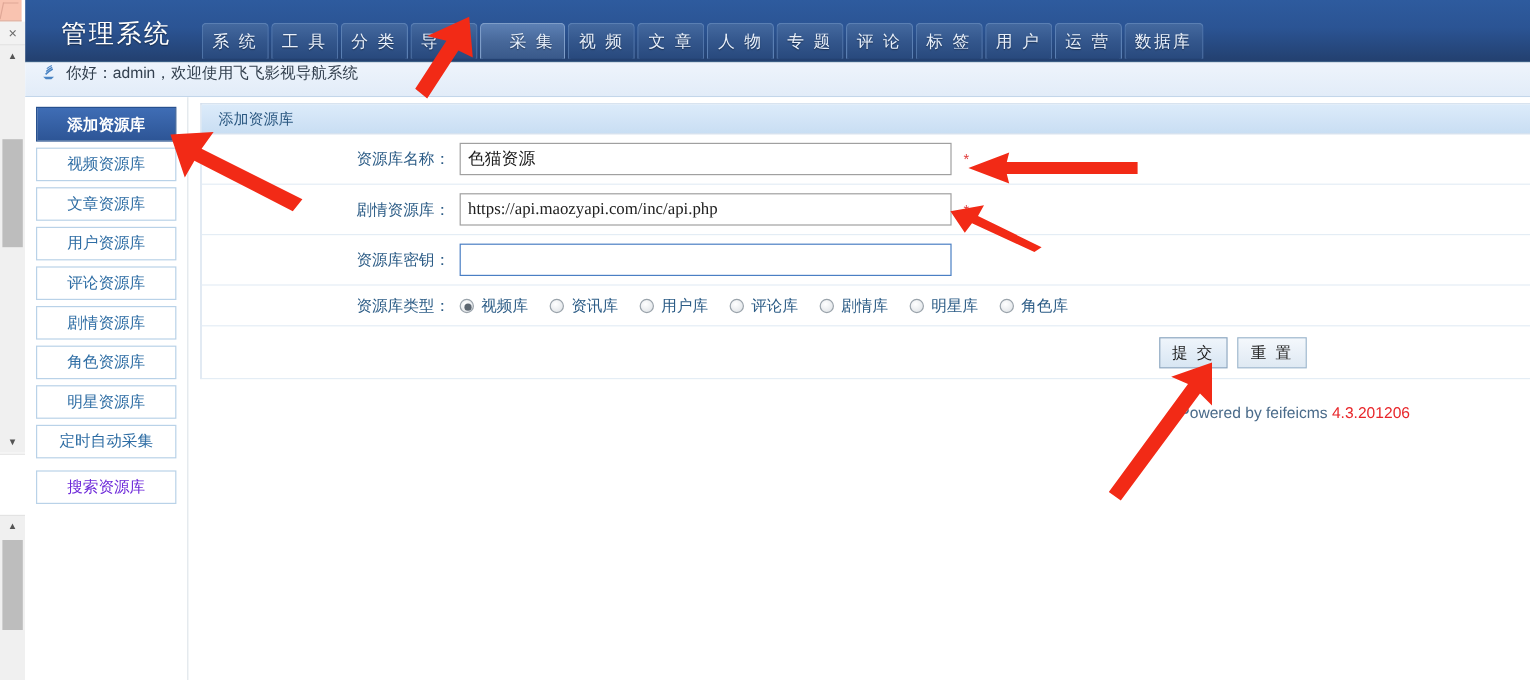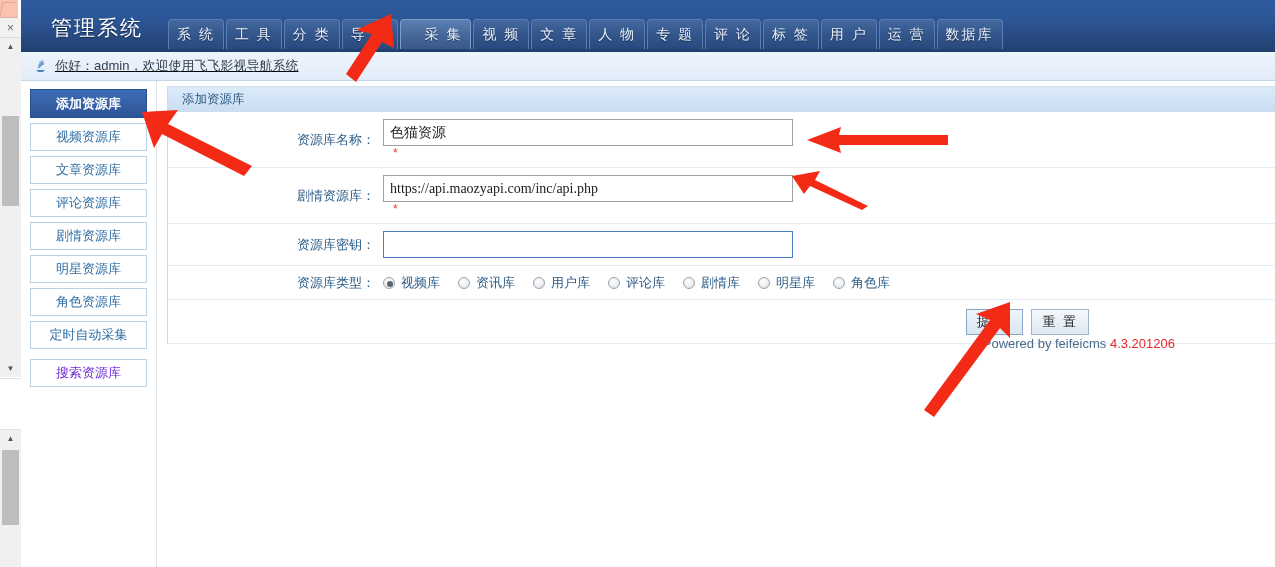--- a/index.html
+++ b/index.html
@@ -77,21 +77,21 @@
     background:linear-gradient(to bottom,#5c80b4 0%,#47689a 50%,#39598a 100%);
     border-color:#7e9dc8;
     padding-left:24px;
   }
 
   
   .welcome{
     position:absolute; left:0; top:52px; width:1254px; height:29px;
     background:linear-gradient(to bottom,#eef4fc 0%,#e2ecf8 100%);
     border-bottom:1px solid #c3d6ea;
-    display:flex; align-items:center;text-decoration:underline;
+    display:flex; align-items:flex-start;
   }
   .welcome .wifi-icon{
     margin-left:11px; margin-right:7px; width:16px; height:16px; position:relative;
   }
   .welcome .wifi-icon svg{ display:block; }
   .welcome .wtext{ font-size:13px; color:#33404f; }
 
   
   .bodywrap{ position:absolute; left:0; top:81px; width:1254px; height:486px; background:#fff; }
   .sidecol{
@@ -126,21 +126,21 @@
     border-bottom:1px solid #cfdceb;
   }
   .frow{
     display:flex; align-items:center; min-height:34px;
     border-bottom:1px solid #e4edf5; padding:7px 0;
   }
   .flabel{
     width:215px; text-align:right; padding-right:8px;
     font-size:13px; color:#2c5c86;
   }
-  .fctrl{ display:flex; align-items:flex-start;flex-direction:column; }
+  .fctrl{ display:flex; align-items:center; }
   .ftext{
     width:410px; height:27px; padding:2px 6px;
     border:1px solid #a0a0a0; background:#ffffff;
     font-family:"Liberation Serif","DejaVu Serif",serif;
     font-size:14px; color:#202020; outline:none;
   }
   .ftext.name{ font-family:"Liberation Sans","DejaVu Sans",sans-serif; font-size:14px; }
   .ftext.focused{ border:1px solid #4a7fc4; }
   .req{ color:#e03a3a; font-size:12px; margin-left:10px; }
   .radios{ display:flex; align-items:center; gap:4px; }
@@ -229,24 +229,25 @@
       </span>
       <span class="wtext">你好：admin，欢迎使用飞飞影视导航系统</span>
     </div>
 
     <div class="bodywrap">
 
       <div class="sidecol">
           <div class="side-item first active">添加资源库</div>
           <div class="side-item">视频资源库</div>
           <div class="side-item">文章资源库</div>
+          <div class="side-item">用户资源库</div>
           <div class="side-item">评论资源库</div>
           <div class="side-item">剧情资源库</div>
+          <div class="side-item">角色资源库</div>
           <div class="side-item">明星资源库</div>
-          <div class="side-item">角色资源库</div>
           <div class="side-item">定时自动采集</div>
           <div class="side-item danger">搜索资源库</div>
         </div>
 
       <div class="mainarea">
         <div class="panel">
           <div class="panel-head">添加资源库</div>
           <div id="form-rows">
               <div class="frow">
                 <div class="flabel">资源库名称：</div>

